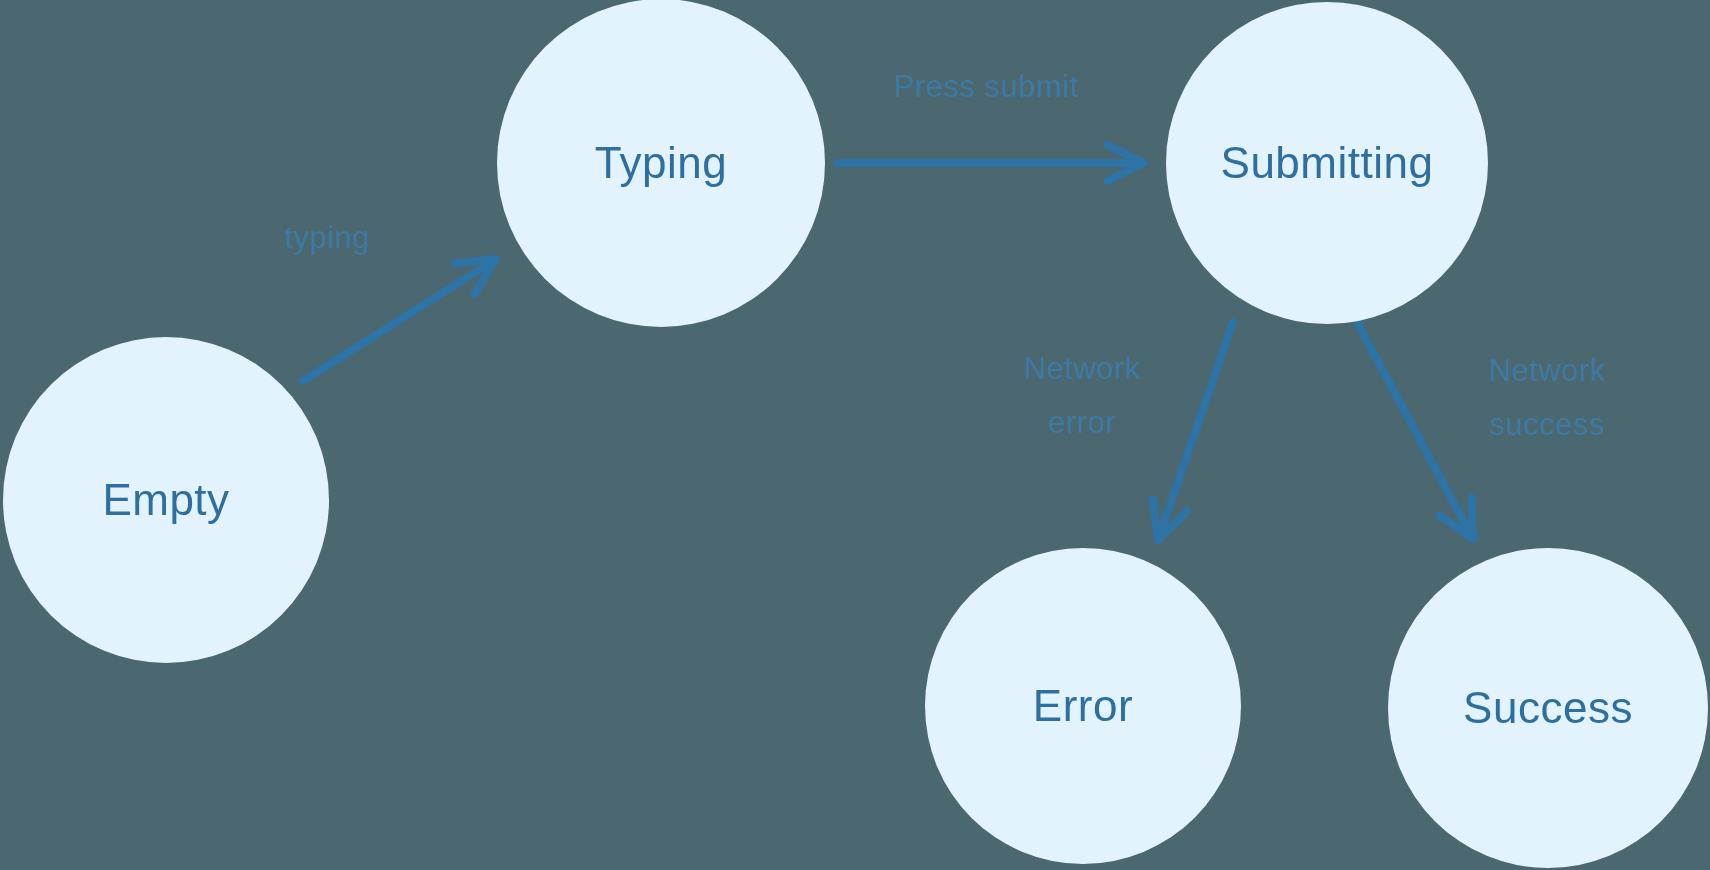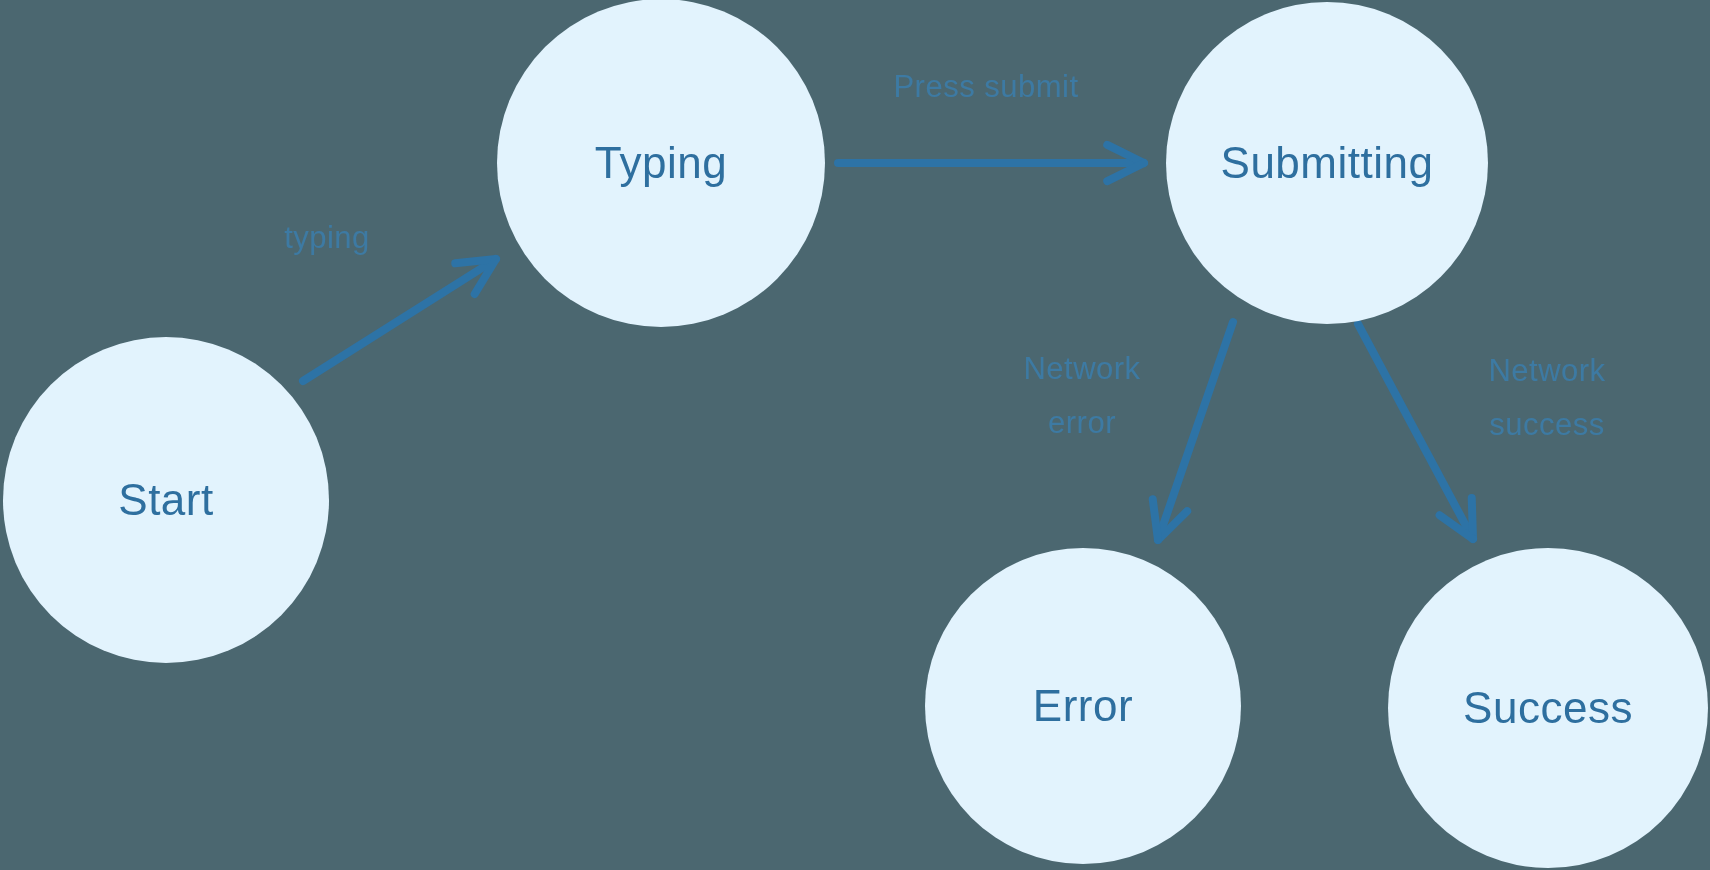--- a/index.html
+++ b/index.html
@@ -75,21 +75,21 @@
         <line x1="1158" y1="540" x2="1152.7399877160713" y2="499.33881124742027" stroke="var(--arrow)" stroke-width="8" stroke-linecap="round"></line>
       </g>
       <g>
         <line x1="1358" y1="324" x2="1469.2267819973026" y2="531.9457228645225" stroke="var(--arrow)" stroke-width="8" stroke-linecap="round"></line>
         <line x1="1473" y1="539" x2="1471.7224992720612" y2="498.0199073708939" stroke="var(--arrow)" stroke-width="8" stroke-linecap="round"></line>
         <line x1="1473" y1="539" x2="1439.6222362239307" y2="515.1898155129171" stroke="var(--arrow)" stroke-width="8" stroke-linecap="round"></line>
       </g>
     </svg>
   <div id="nodes-layer">
       <div class="node" style="left: 166px; top: 500px; width: 326px; height: 326px;">
-        <span class="node-label">Start</span>
+        <span class="node-label">Empty</span>
       </div>
       <div class="node" style="left: 661px; top: 163px; width: 328px; height: 328px;">
         <span class="node-label">Typing</span>
       </div>
       <div class="node" style="left: 1327px; top: 163px; width: 322px; height: 322px; text-align: center;">
         <span class="node-label">Submitting</span>
       </div>
       <div class="node" style="left: 1083px; top: 706px; width: 316px; height: 316px;">
         <span class="node-label">Error</span>
       </div>

